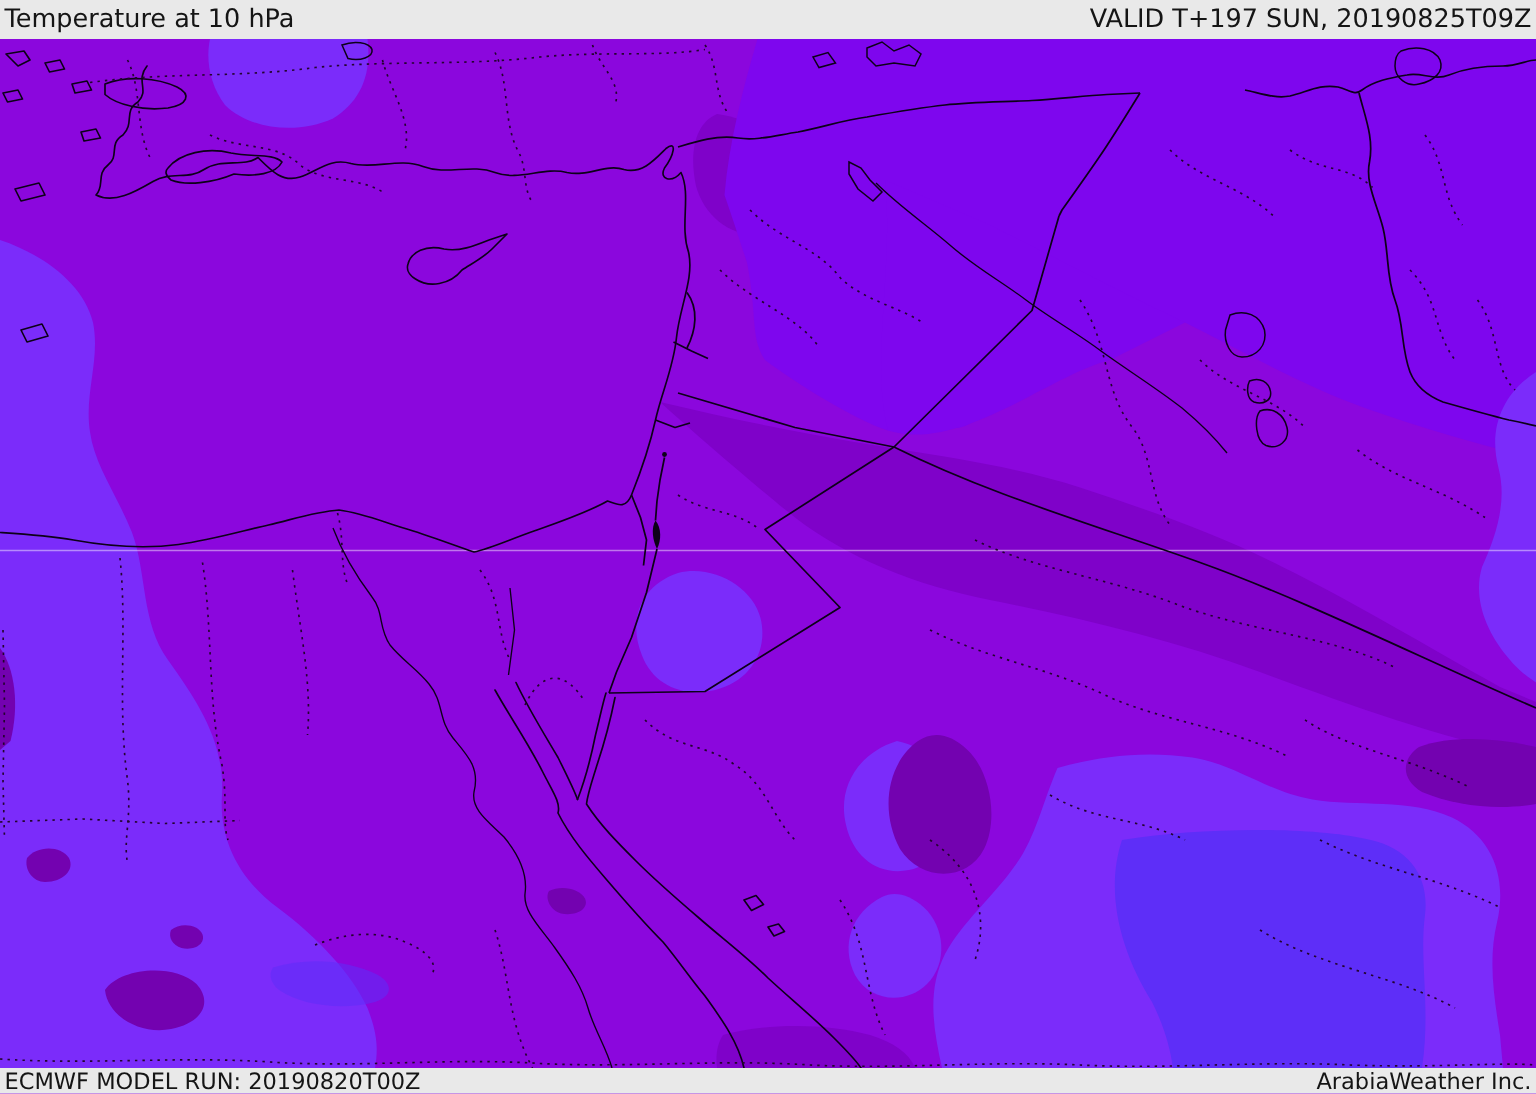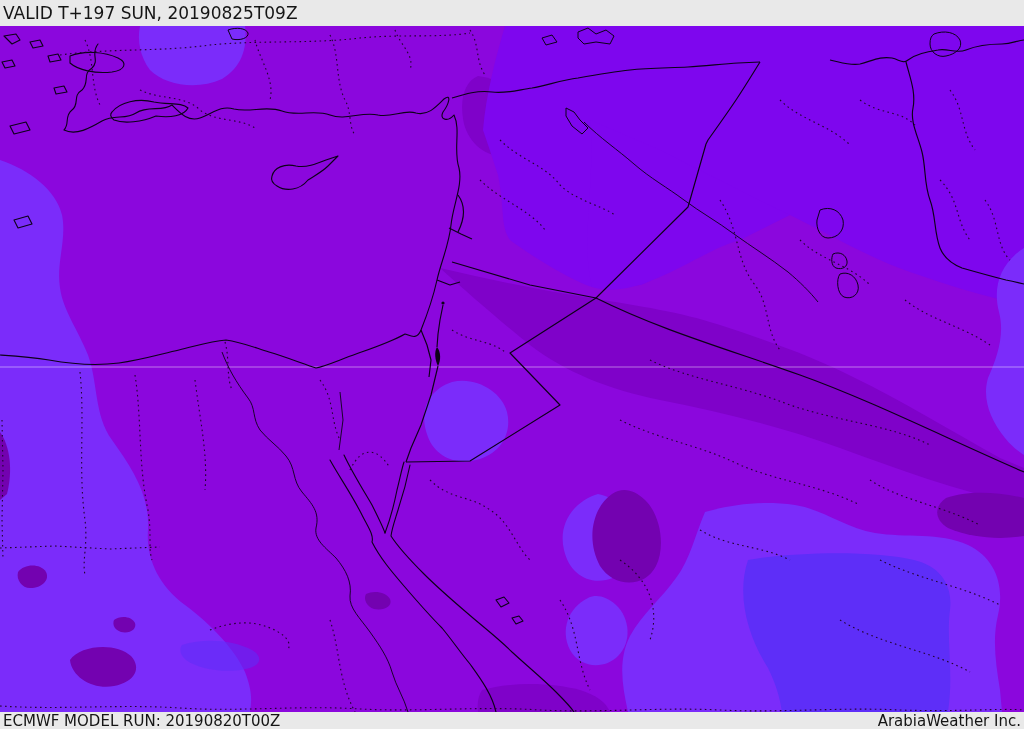--- a/index.html
+++ b/index.html
@@ -25,20 +25,21 @@
   .border{stroke:var(--pal-line);stroke-width:1.15;fill:none;stroke-linejoin:round;}
   .river{stroke:var(--pal-line);stroke-width:0.9;fill:none;}
   .lake{stroke:var(--pal-line);stroke-width:1;fill:none;}
   .dot{stroke:var(--pal-dotted);stroke-width:1.1;fill:none;stroke-dasharray:1.6 3.4;}
   .grat{stroke:rgba(255,255,255,0.45);stroke-width:1;fill:none;}
 </style>
 </head>
 <body>
 
 <div class="bar titlebar">
+  <span>Temperature at 10 hPa</span>
   <span>VALID T+197 SUN, 20190825T09Z</span>
 </div>
 
 <div class="mapwrap">
 <svg width="1024" height="686" viewBox="0 26 1024 686" preserveAspectRatio="none">
 
   <g>
     <rect x="0" y="26" width="1024" height="686" fill="var(--pal-base)"></rect>
 
     <path fill="var(--pal-dark_region)" d="M 440,268 C 490,280 540,290 590,298 C 640,306 680,312 720,325 C 765,340 810,355 855,378 C 900,400 950,430 1000,458 L 1024,468 L 1024,505 C 960,492 900,470 840,448 C 780,426 720,412 660,400 C 610,390 565,372 530,345 C 505,325 470,295 440,268 Z"></path>

